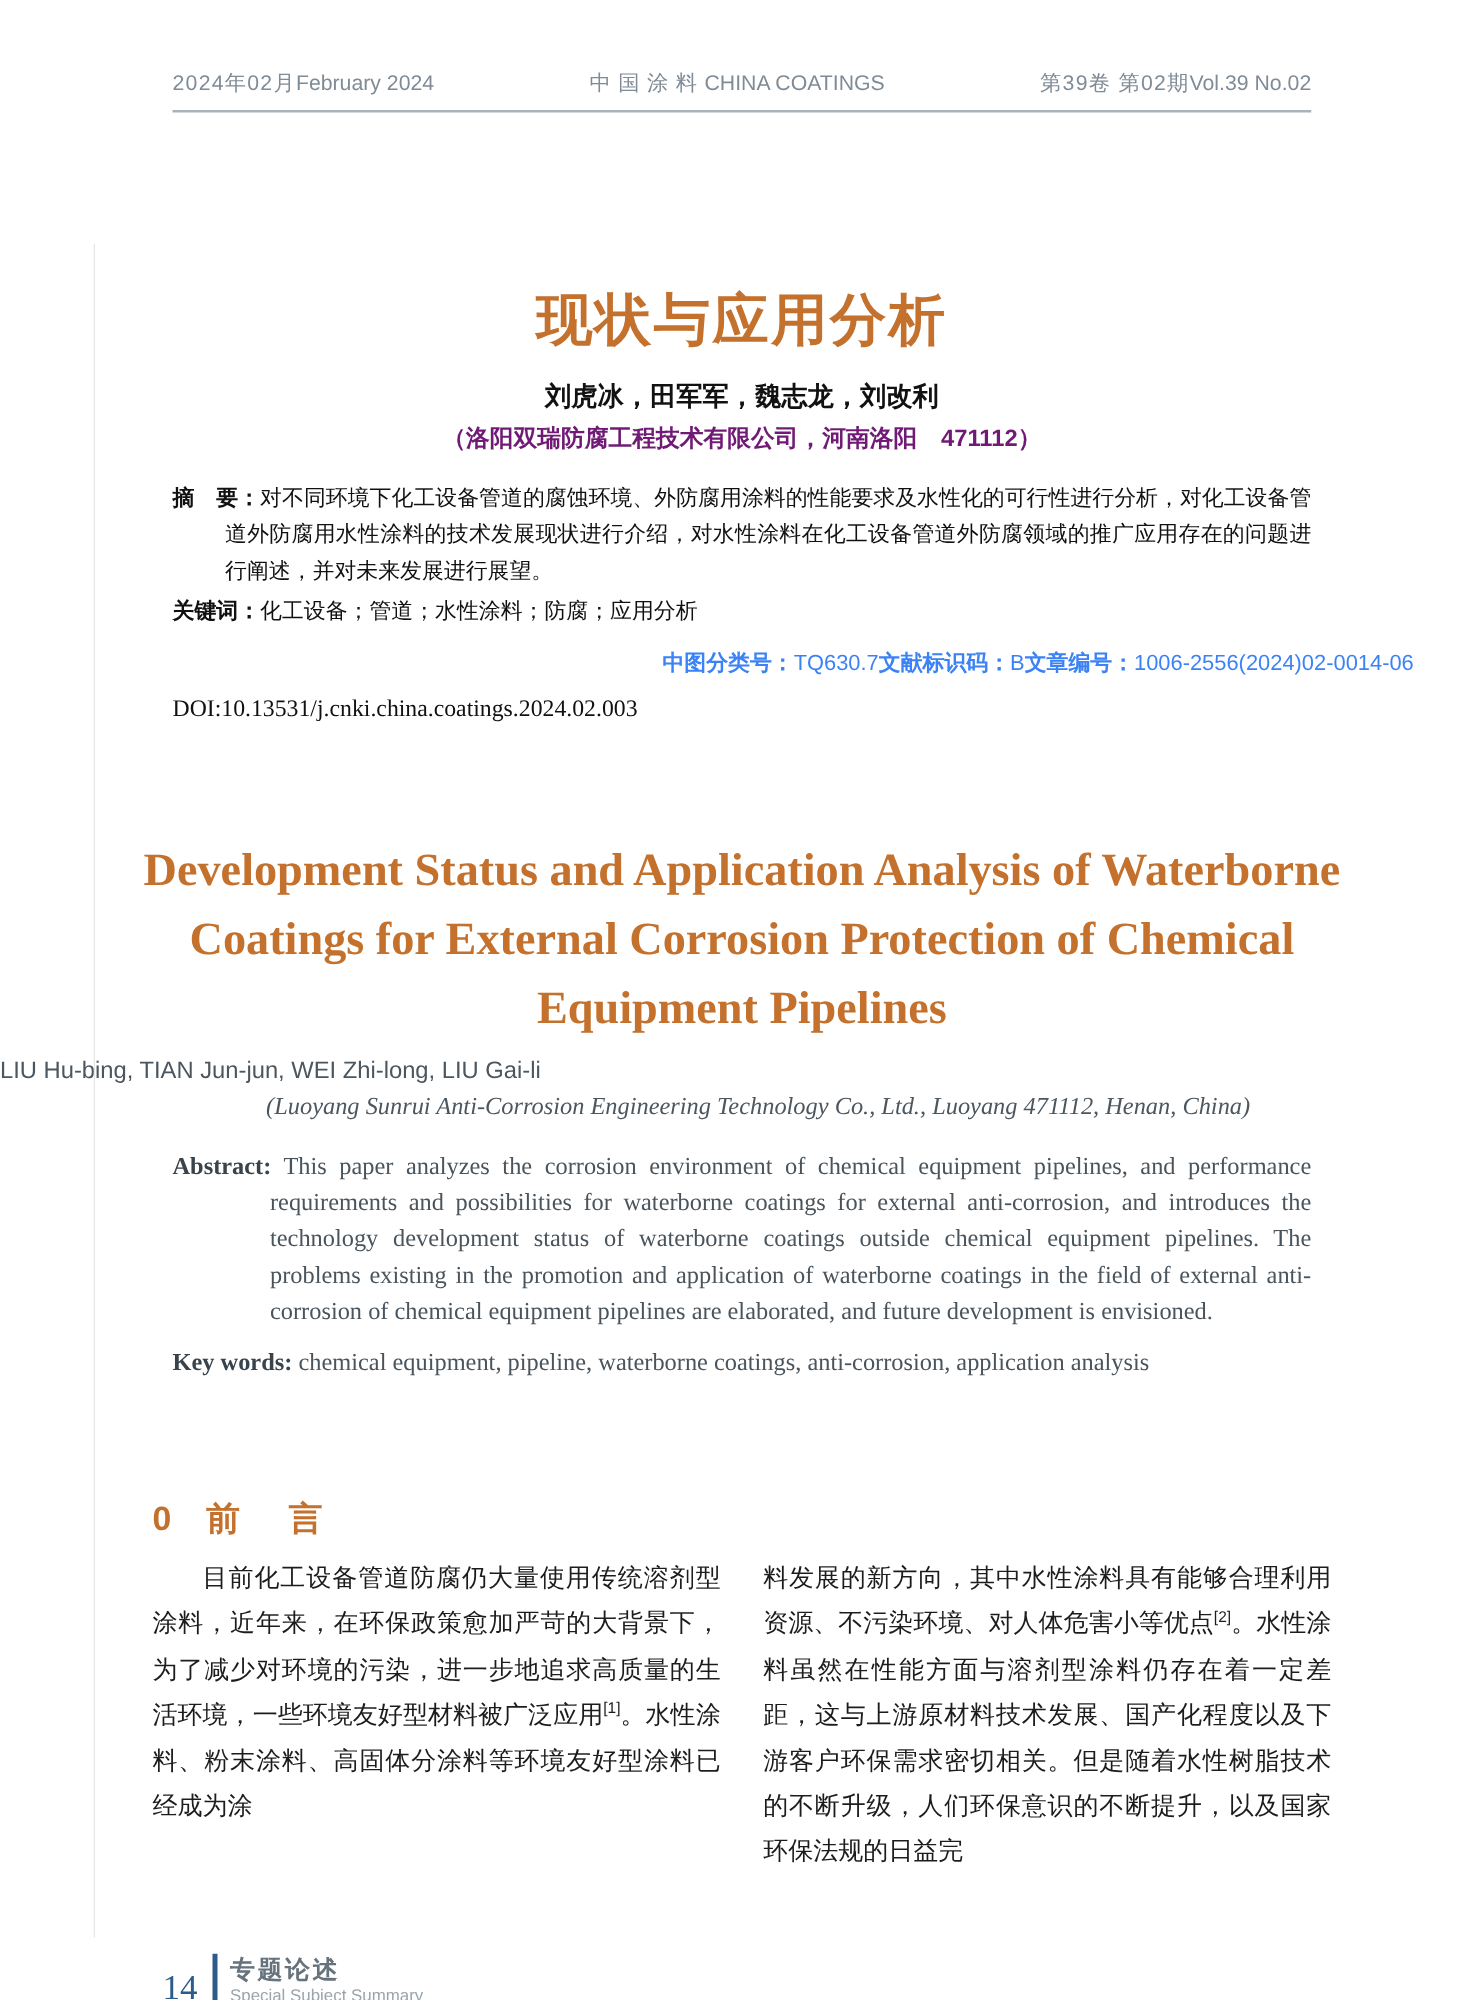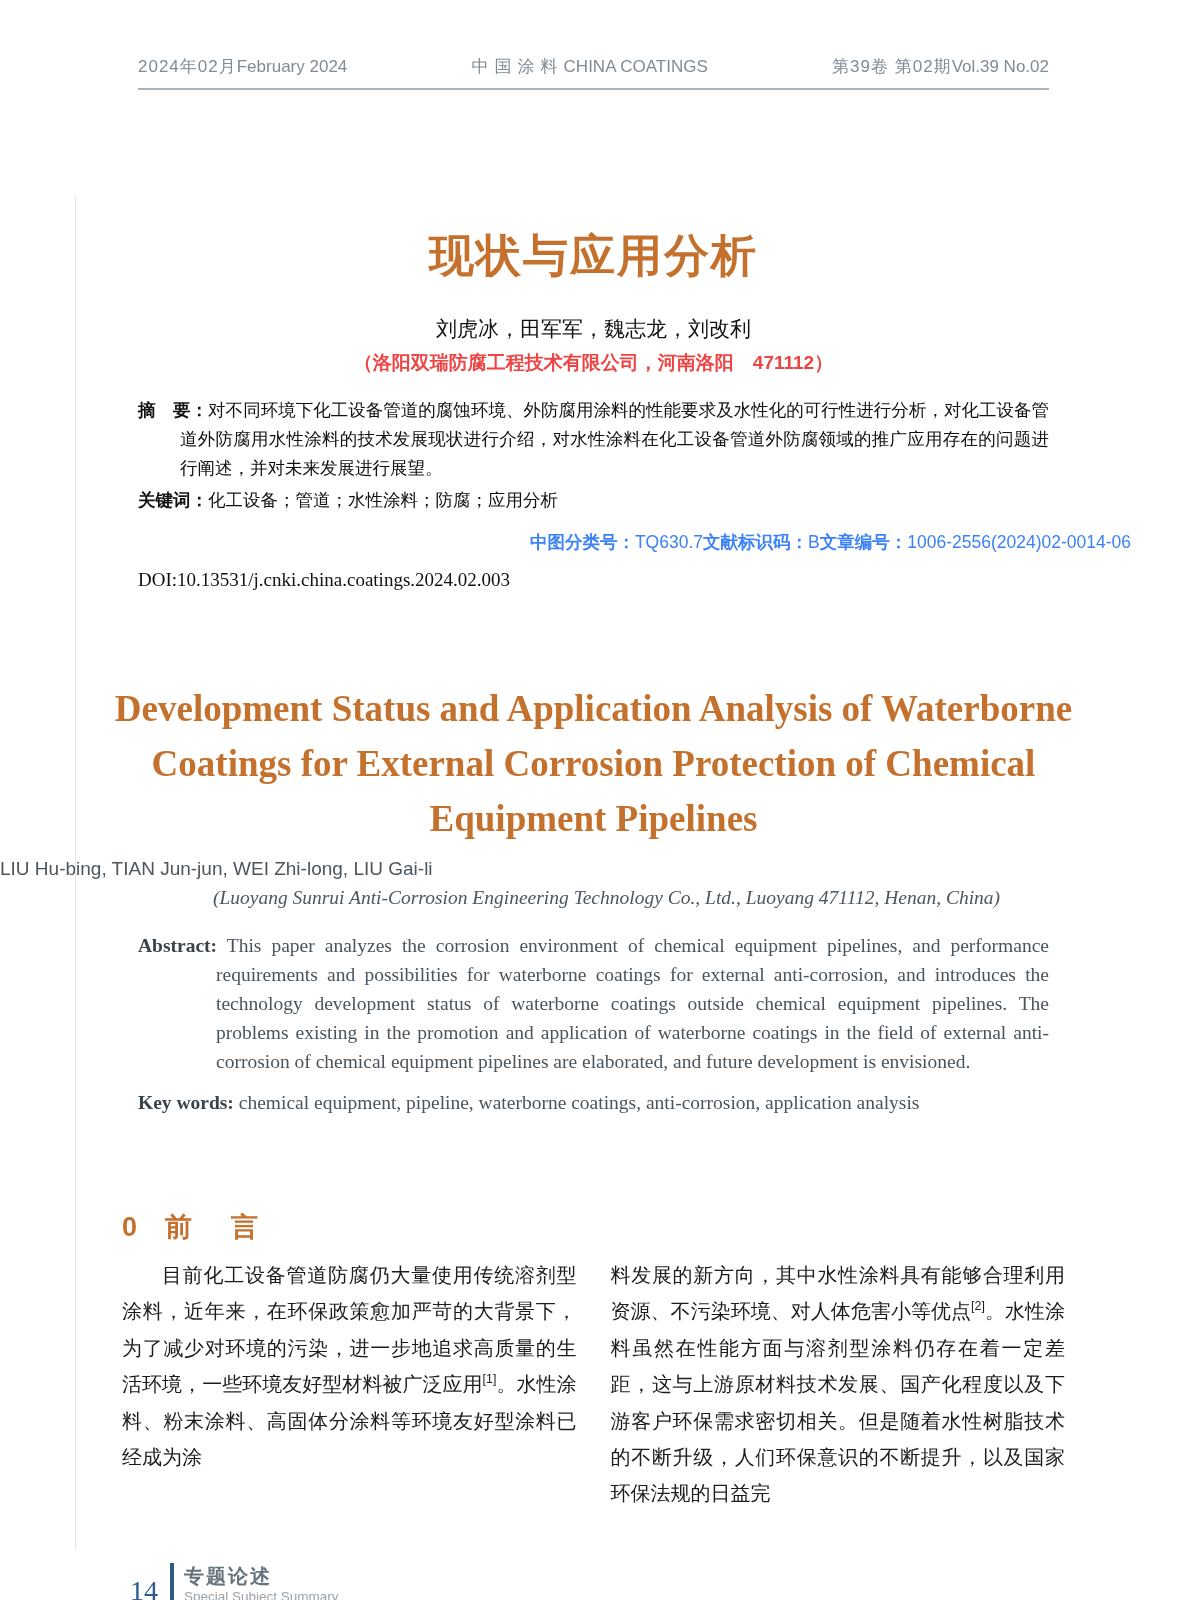--- a/index.html
+++ b/index.html
@@ -37,22 +37,22 @@
   
   .title-cn{
     margin-top:132px;
     text-align:center;
     color:var(--orange);
     font-weight:bold;
     font-size:45px;
     line-height:67px;
     letter-spacing:2px;
   }
-  .byline-cn{margin-top:26px;text-align:center;font-size:21px;font-weight:normal;color:#111;}
-  .affil-cn{margin-top:7px;text-align:center;font-size:19px;font-weight:bold;color:#ef4444;}
+  .byline-cn{margin-top:14px;text-align:center;font-size:21px;font-weight:bold;color:#111;}
+  .affil-cn{margin-top:7px;text-align:center;font-size:19px;font-weight:bold;color:#701a75;}
 
   
   .abstract-cn{
     margin:20px 138px 0 138px;
     font-size:17.5px;line-height:29px;
     text-align:justify;
     padding-left:42px;text-indent:-42px;
     color:#111;
   }
   .abstract-cn .label{font-weight:bold;}

